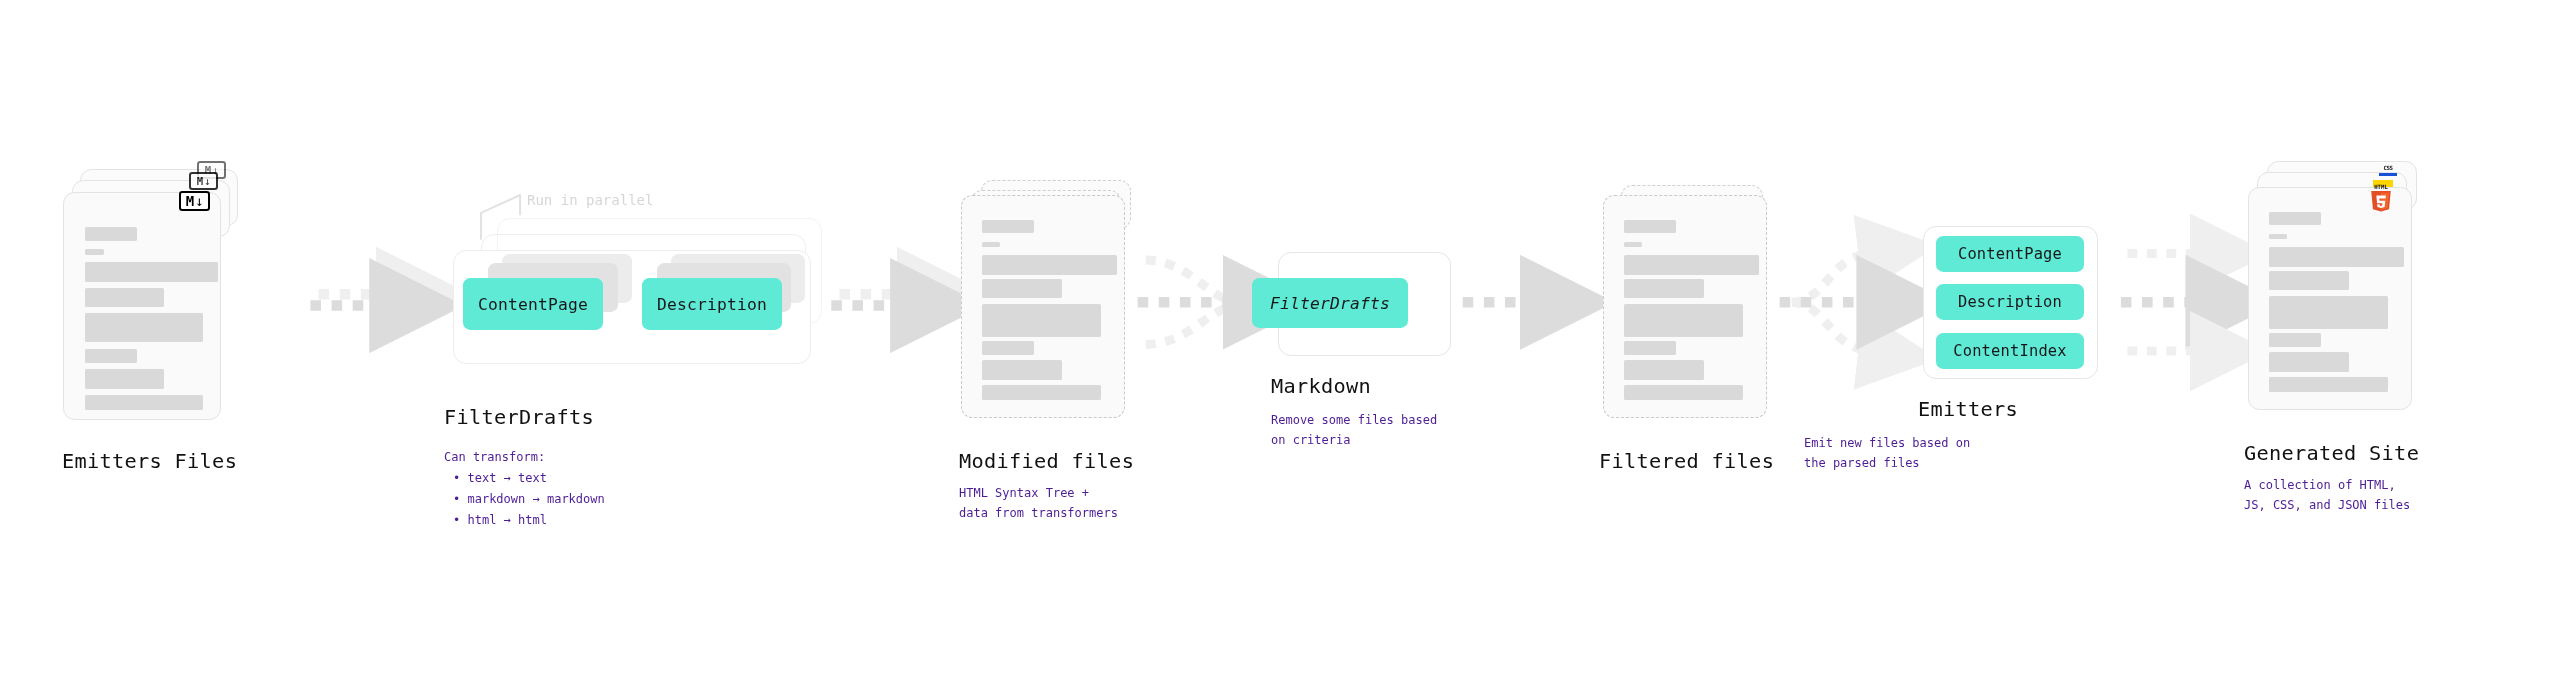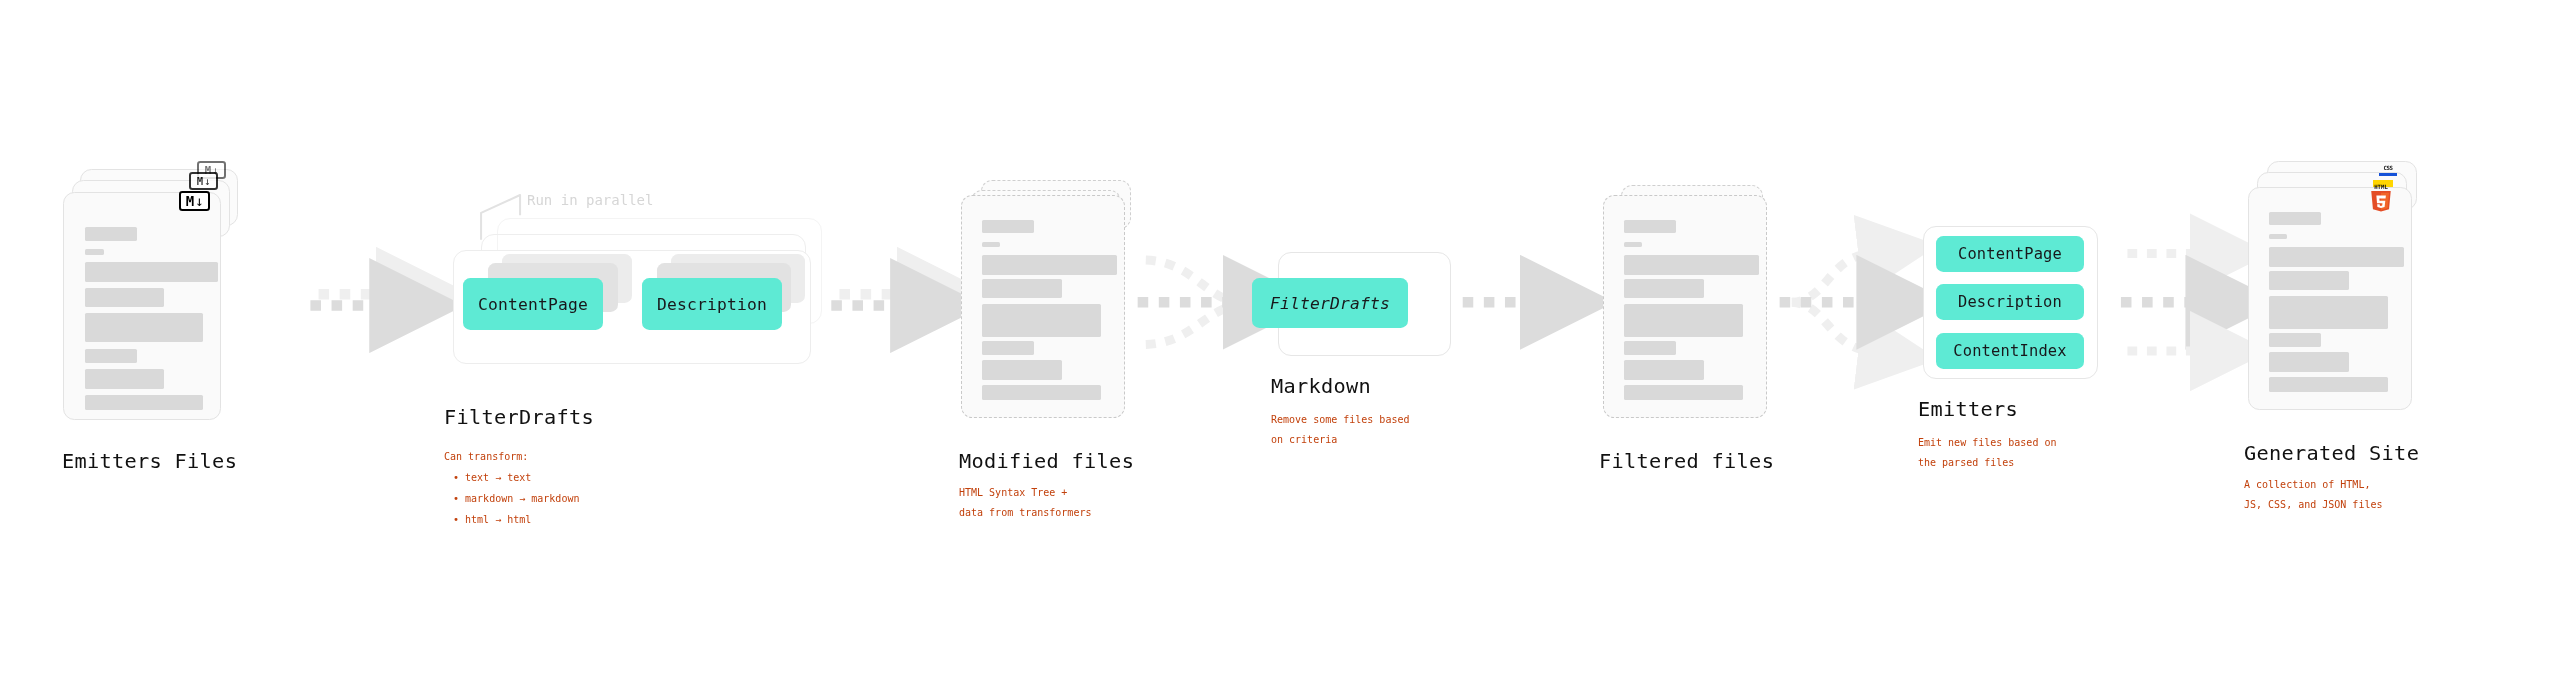--- a/index.html
+++ b/index.html
@@ -21,21 +21,21 @@
   .gbox{position:absolute;border:1.6px solid #e1e1e1;border-radius:13px;background:#ffffff;box-sizing:border-box;}
   .gbox.faint{border-color:#eeeeee;background:transparent;}
   .gbox.fainter{border-color:#f4f4f4;background:transparent;}
   .chip{position:absolute;background:#5eead4;border-radius:7.3px;display:flex;align-items:center;justify-content:center;
         font-size:16.3px;letter-spacing:0.2px;color:#18181b;box-sizing:border-box;white-space:nowrap;}
   .chip.g1{background:#ececec;}
   .chip.g2{background:#e2e2e2;}
 
   
   .title{position:absolute;font-size:20.3px;letter-spacing:0.3px;color:#111;white-space:nowrap;}
-  .sub{position:absolute;font-size:10px;line-height:20.3px;color:#c2410c;white-space:pre;}
+  .sub{position:absolute;font-size:12px;line-height:20.3px;color:#4c1d95;white-space:pre;}
   .caption{position:absolute;font-size:14px;color:#d6d6d6;white-space:nowrap;}
 
   
   svg.ov{position:absolute;left:0;top:0;width:2576px;height:681px;overflow:visible;}
 
   
   .mdbadge{position:absolute;box-sizing:border-box;background:#fff;border:2.4px solid #000;border-radius:3.3px;
            display:flex;align-items:center;justify-content:center;gap:0.8px;}
   .mdbadge .m{font-weight:bold;font-size:14px;line-height:1;color:#000;}
   .mdbadge .d{font-size:14px;line-height:1;color:#000;}
@@ -214,21 +214,21 @@
     <div class="title" style="left:1599px;top:449px;">Filtered files</div>
   </div>
 
   <div>
     <div class="gbox" style="left:1923px;top:226px;width:175px;height:153px;border-color:#e6e6e6;"></div>
     <div class="chip" style="left:1936px;top:236px;width:148px;height:36px;font-size:15.4px;">ContentPage</div>
     <div class="chip" style="left:1936px;top:284px;width:148px;height:36px;font-size:15.4px;">Description</div>
     <div class="chip" style="left:1936px;top:333px;width:148px;height:36px;font-size:15.4px;">ContentIndex</div>
 
     <div class="title" style="left:1918px;top:397px;">Emitters</div>
-    <div class="sub" style="left:1918px;top:433px;">Emit new files based on
+    <div class="sub" style="left:1804px;top:433px;">Emit new files based on
 the parsed files</div>
   </div>
 
   <div>
     <div class="ghost" style="left:2267px;top:161px;width:150px;height:49px;"></div>
     <div class="ghost" style="left:2257px;top:172px;width:150px;height:49px;"></div>
 
     <div class="cssbadge" style="left:2379px;top:166px;width:18px;">
       <div class="t">CSS</div>
       <div class="u"></div>

